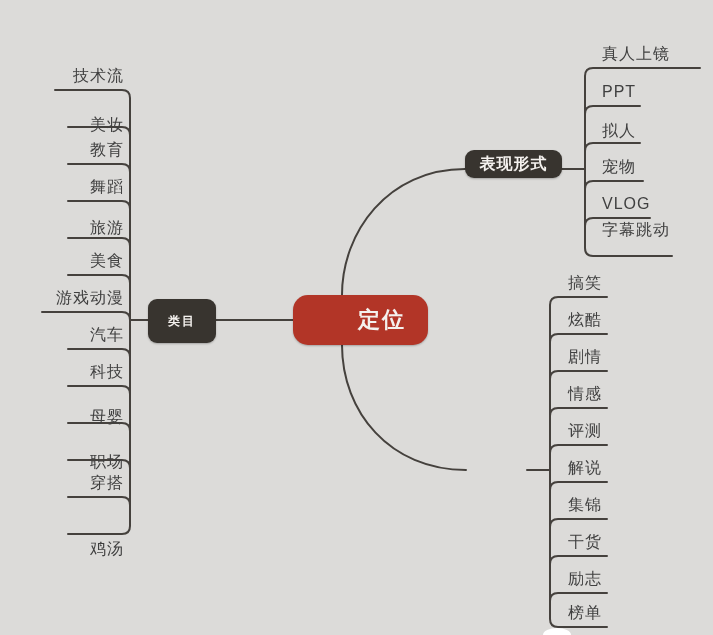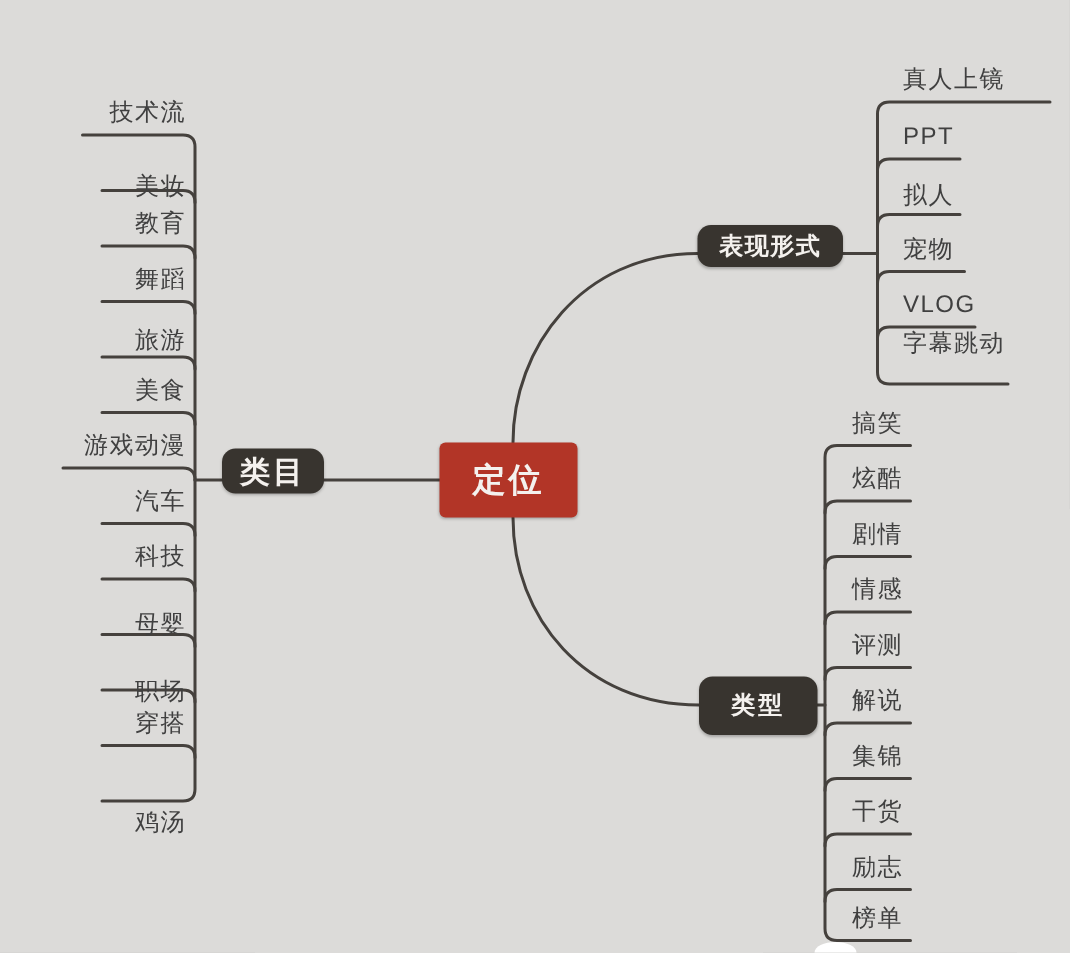--- a/index.html
+++ b/index.html
@@ -19,24 +19,24 @@
     display:flex;align-items:center;justify-content:center;
     color:#f4f1ee;
     border-radius:9px;
     font-weight:bold;
     letter-spacing:2px;
     box-shadow:0 1px 2px rgba(0,0,0,0.25);
     cursor:pointer;
   }
   .topic.center{
     left:293px;top:295px;width:92px;height:50px;
-    background:#b23527;font-size:22px;border-radius:4px;
+    background:#b23527;font-size:22px;border-radius:15px;padding-left:43px;
   }
   .topic.dark{background:#38342f;}
-  .topic.cat{left:148px;top:299px;width:68px;height:30px;font-size:20px;}
+  .topic.cat{left:148px;top:299px;width:68px;height:44px;font-size:12px;}
   .topic.pres{left:465px;top:150px;width:97px;height:28px;font-size:16px;letter-spacing:1px;}
   .topic.type{left:466px;top:451px;width:79px;height:39px;font-size:16px;}
   .leaf{
     position:absolute;
     height:24px;line-height:24px;
     font-size:16px;
     color:#404040;
     letter-spacing:1px;
     white-space:nowrap;
     cursor:pointer;
@@ -91,21 +91,20 @@
       <path d="M 527 470 H 550"></path>
 
       <path d="M 342 295 C 342 232 388 169 465 169"></path>
       <path d="M 342 345 C 342 412 390 470 466 470"></path>
     </g>
   </svg>
 
   <div class="topic center">定位</div>
   <div class="topic dark cat">类目</div>
   <div class="topic dark pres">表现形式</div>
-  <div class="topic dark type">类型</div>
 
   <div class="leaf l" style="top:64px">技术流</div>
   <div class="leaf l" style="top:113px">美妆</div>
   <div class="leaf l" style="top:138px">教育</div>
   <div class="leaf l" style="top:175px">舞蹈</div>
   <div class="leaf l" style="top:216px">旅游</div>
   <div class="leaf l" style="top:249px">美食</div>
   <div class="leaf l" style="top:286px">游戏动漫</div>
   <div class="leaf l" style="top:323px">汽车</div>
   <div class="leaf l" style="top:360px">科技</div>

